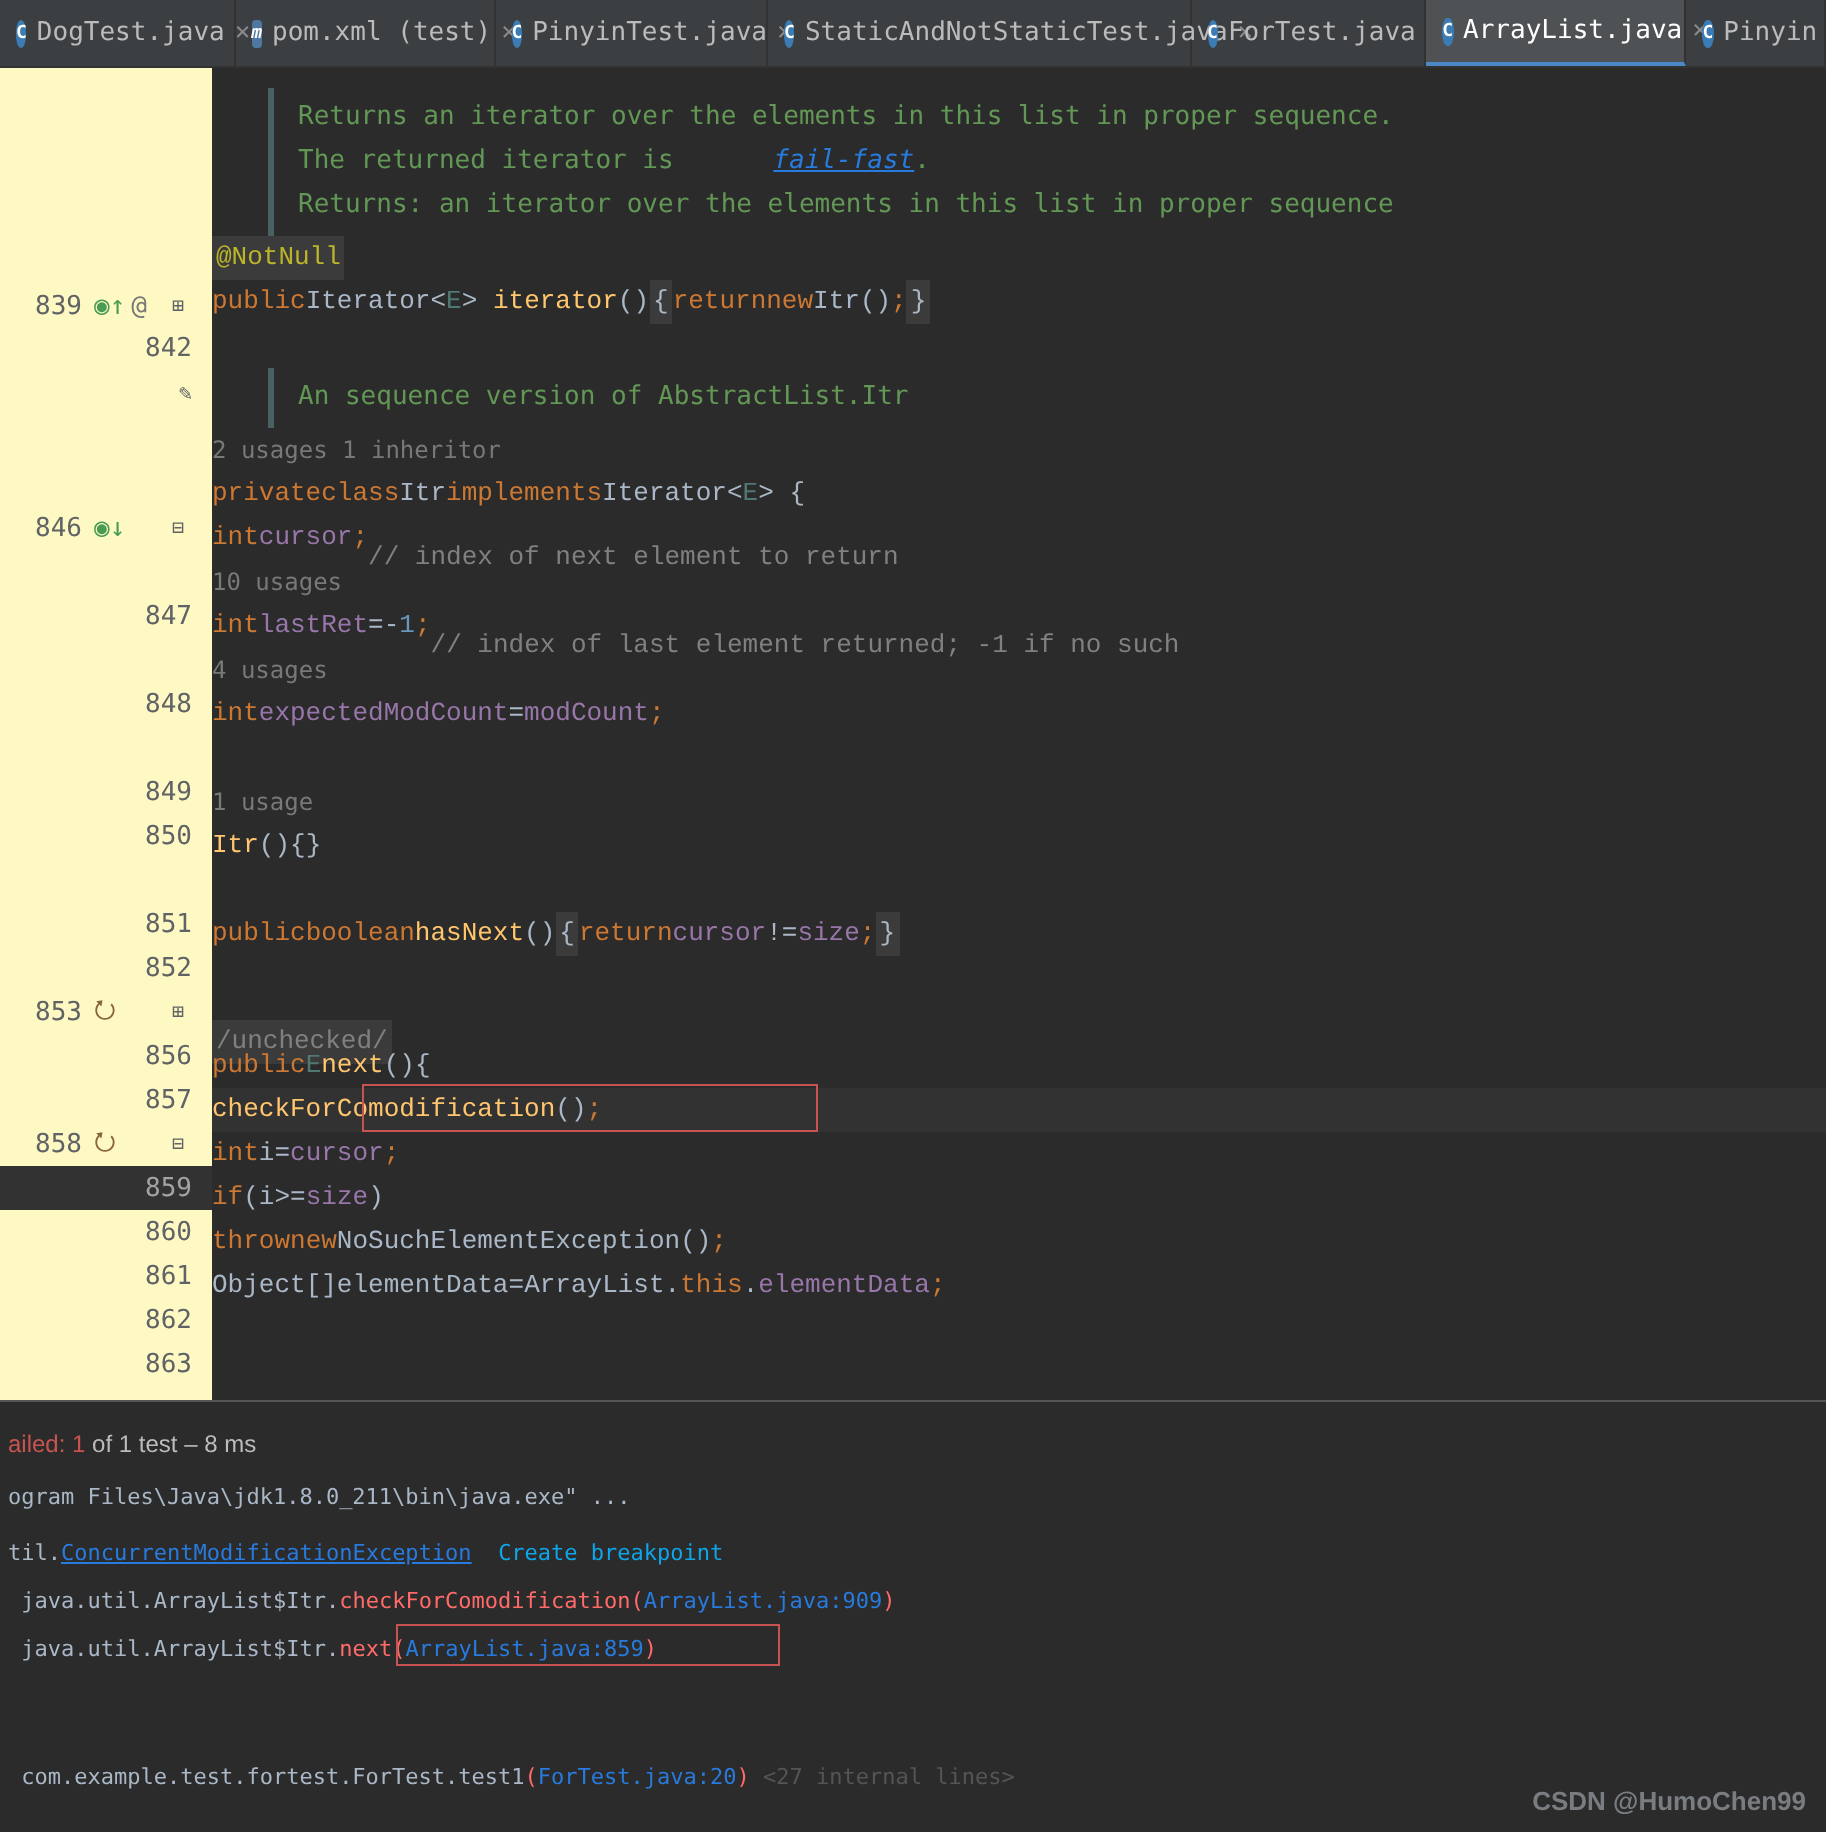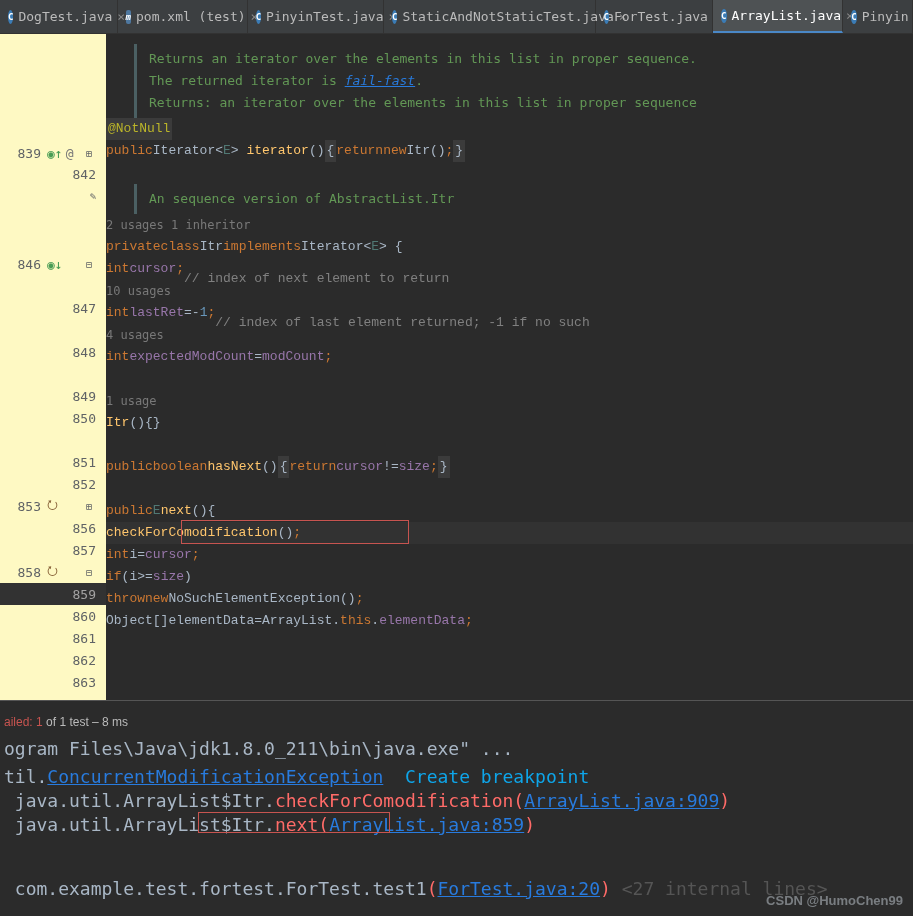--- a/index.html
+++ b/index.html
@@ -99,21 +99,21 @@
     font-size: 13px;
     line-height: 22px;
     position: relative;
   }
   .doc-block {
     border-left: 3px solid #4b6063;
     padding-left: 12px;
     margin-left: 2px;
   }
   .doc-text { color: #629755; }
-  .doc-link { color: #287bde; font-style: italic; text-decoration: underline; }
+  .doc-link { color: #287bde; font-style: italic; text-decoration: underline; margin-left: 42px; }
   .code-line { height: 22px; display: flex; align-items: center; white-space: pre; font-family: Liberation Mono, monospace; }
   .usages { color: #787878; font-size: 12px; height:22px; display:flex; align-items:center;}
   .annotation { color: #bbb529; }
   
   .kw { color: #cc7832; }
   .type { color: #a9b7c6; }
   .generic { color: #507874; }
   .ident { color: #ffc66d; }
   .paren { color: #a9b7c6; }
   .brace { color: #a9b7c6; }
@@ -136,26 +136,26 @@
   .console-header {
     color: #bbbbbb;
     padding: 8px 4px;
     font-family: -apple-system, 'Segoe UI', sans-serif;
     font-size: 12px;
   }
   .fail-red { color: #c75450; }
   .console-line {
     padding: 2px 4px;
     font-family: 'Consolas', monospace;
-    font-size: 18px;
+    font-size: 11px;
     line-height: 20px;
     white-space: pre;
   }
   .link { color: #287bde; text-decoration: underline; cursor: pointer; }
-  .link-hl { color: #287bde; text-decoration: underline; }
+  .link-hl { color: #287bde; }
   .console-dim { color: #555555; }
   .console-hl { color: #ff6b68; }
   
   .watermark {
     position: absolute;
     bottom: 8px;
     right: 10px;
     color: #9aa0a6;
     font-family: -apple-system, sans-serif;
     font-size: 13px;
@@ -323,20 +323,21 @@
       </div>
     <div class="code-line">        <span class="kw">int</span> <span class="field">expectedModCount</span> <span>=</span> <span class="field">modCount</span><span class="punct">;</span></div>
     <div class="code-line"></div>
     <div class="usages">        
         <span>1 usage</span>
       </div>
     <div class="code-line">        <span class="ident">Itr</span><span class="paren">()</span> <span class="brace">{}</span></div>
     <div class="code-line"></div>
     <div class="code-line">        <span class="kw">public</span> <span class="kw">boolean</span> <span class="ident">hasNext</span><span class="paren">()</span> <span class="brace-dim">{</span> <span class="kw">return</span> <span class="field">cursor</span> <span>!=</span> <span class="field">size</span><span class="punct">;</span> <span class="brace-dim">}</span></div>
     <div class="code-line"></div>
+    <div class="code-line">        <span class="brace-dim comment">/unchecked/</span></div>
     <div class="code-line">        <span class="kw">public</span> <span class="generic">E</span> <span class="ident">next</span><span class="paren">()</span> <span class="brace">{</span></div>
     <div class="code-line highlight-line" style="position:relative;">            <span class="ident">checkForComodification</span><span class="paren">()</span><span class="punct">;</span>
       <div class="red-box" style="left:75px; top:-2px; width:228px; height:24px;"></div>
     </div>
     <div class="code-line">            <span class="kw">int</span> <span>i</span> <span>=</span> <span class="field">cursor</span><span class="punct">;</span></div>
     <div class="code-line">            <span class="kw">if</span> <span class="paren">(</span><span>i</span> <span>&gt;=</span> <span class="field">size</span><span class="paren">)</span></div>
     <div class="code-line">                <span class="kw">throw</span> <span class="kw">new</span> <span class="type">NoSuchElementException</span><span class="paren">()</span><span class="punct">;</span></div>
     <div class="code-line">            <span class="type">Object</span><span class="paren">[]</span> <span>elementData</span> <span>=</span> <span class="type">ArrayList</span>.<span class="kw">this</span>.<span class="field">elementData</span><span class="punct">;</span></div>
   </div>
 </div>

